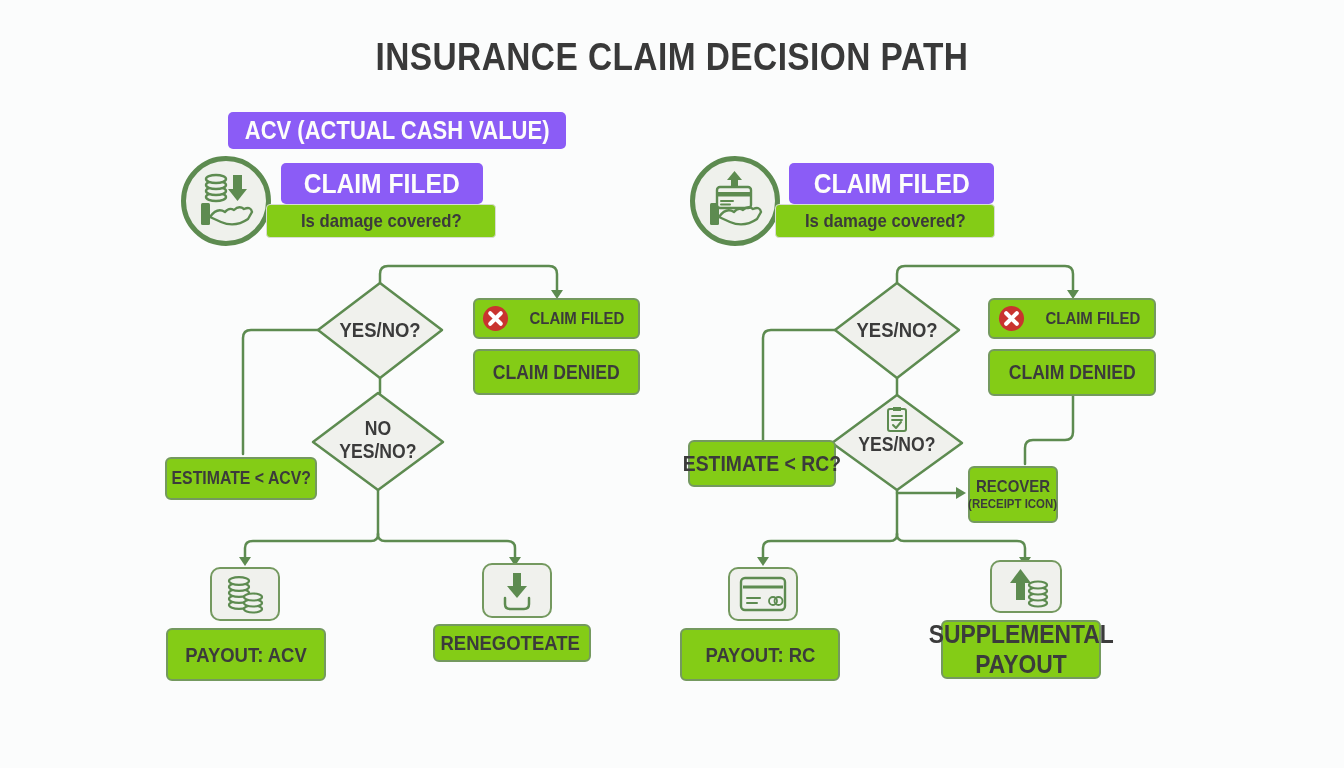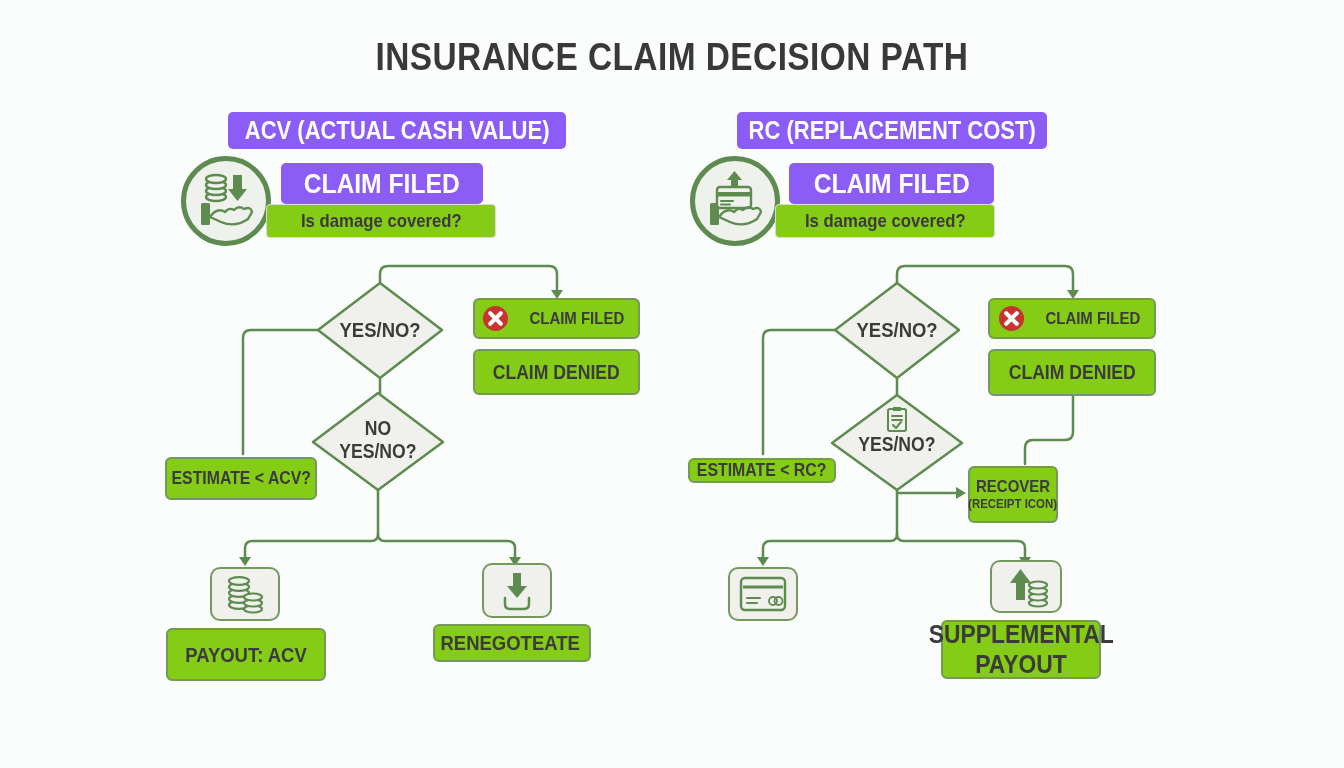--- a/index.html
+++ b/index.html
@@ -170,23 +170,20 @@
         <rect x="18" y="3" width="8" height="13"></rect>
         <polygon points="12,16 32,16 22,28"></polygon>
       </g>
       <path d="M10,28 v6 q0,5 5,5 h14 q5,0 5,-5 v-6" fill="none" stroke="#5d8b50" stroke-width="2.5" stroke-linecap="round"></path>
     </svg>
   </div>
   <div class="abs graybox" style="left:433px;top:624px;width:158px;height:38px;font-size:21px;justify-content:flex-end;">
     <span class="cond">RENEGOTEATE</span>
   </div>
 
-  <div class="abs banner hdr" style="left:737px;top:112px;width:310px;height:37px;">
-    <span class="cond">RC (REPLACEMENT COST)</span>
-  </div>
 
   <div class="abs circlehdr" style="left:690px;top:156px;">
     <svg width="62" height="62" viewBox="0 0 62 62">
       <g fill="#5d8b50" stroke="none">
         <rect x="27" y="9" width="7" height="8"></rect>
         <polygon points="23,10 38,10 30.5,1"></polygon>
         <rect x="6" y="33" width="9" height="22" rx="1.5"></rect>
       </g>
       <rect x="13" y="17" width="34" height="21" rx="3" fill="#eff1ec" stroke="#5d8b50" stroke-width="2.4"></rect>
       <rect x="13" y="22" width="34" height="4.5" fill="#5d8b50"></rect>
@@ -221,38 +218,41 @@
     <svg width="27" height="27" viewBox="0 0 28 28">
       <circle cx="14" cy="14" r="13" fill="#c9342f"></circle>
       <path d="M8.5,8.5 L19.5,19.5 M19.5,8.5 L8.5,19.5" stroke="#ffffff" stroke-width="4.2" stroke-linecap="round"></path>
     </svg>
     <span class="cond">CLAIM FILED</span>
   </div>
   <div class="abs graybox" style="left:988px;top:349px;width:168px;height:47px;font-size:20px;">
     <span class="cond">CLAIM DENIED</span>
   </div>
 
-  <div class="abs graybox" style="left:688px;top:458px;width:148px;height:25px;font-size:18px;">
+  <div class="abs graybox" style="left:688px;top:440px;width:148px;height:47px;font-size:22px;">
     <span class="cond">ESTIMATE &lt; RC?</span>
   </div>
 
   <div class="abs graybox twoline" style="left:968px;top:466px;width:90px;height:57px;">
     <span class="cond" style="font-size:17px;">RECOVER</span>
     <span class="cond" style="font-size:13px;">(RECEIPT ICON)</span>
   </div>
 
   <div class="abs iconbox" style="left:728px;top:567px;width:70px;height:54px;">
     <svg width="48" height="36" viewBox="0 0 48 36">
       <rect x="2" y="2" width="44" height="32" rx="4" fill="none" stroke="#5d8b50" stroke-width="2.4"></rect>
       <path d="M4,11 h40" stroke="#5d8b50" stroke-width="3"></path>
       <path d="M8,22 h13 M8,27 h10" stroke="#5d8b50" stroke-width="2" stroke-linecap="round"></path>
       <circle cx="34" cy="25" r="4" fill="none" stroke="#5d8b50" stroke-width="1.8"></circle>
       <circle cx="39.5" cy="25" r="4" fill="none" stroke="#5d8b50" stroke-width="1.8"></circle>
     </svg>
   </div>
+  <div class="abs graybox" style="left:680px;top:628px;width:160px;height:53px;font-size:21px;">
+    <span class="cond">PAYOUT: RC</span>
+  </div>
 
   <div class="abs iconbox" style="left:990px;top:560px;width:72px;height:53px;">
     <svg width="48" height="42" viewBox="0 0 48 42">
       <g fill="#5d8b50" stroke="none">
         <rect x="14" y="15" width="9" height="19"></rect>
         <polygon points="8,17 29,17 18.5,3"></polygon>
       </g>
       <g stroke="#5d8b50" stroke-width="2.2" fill="#f0f1ed">
         <ellipse cx="36" cy="37" rx="9" ry="3.5"></ellipse>
         <ellipse cx="36" cy="31" rx="9" ry="3.5"></ellipse>

